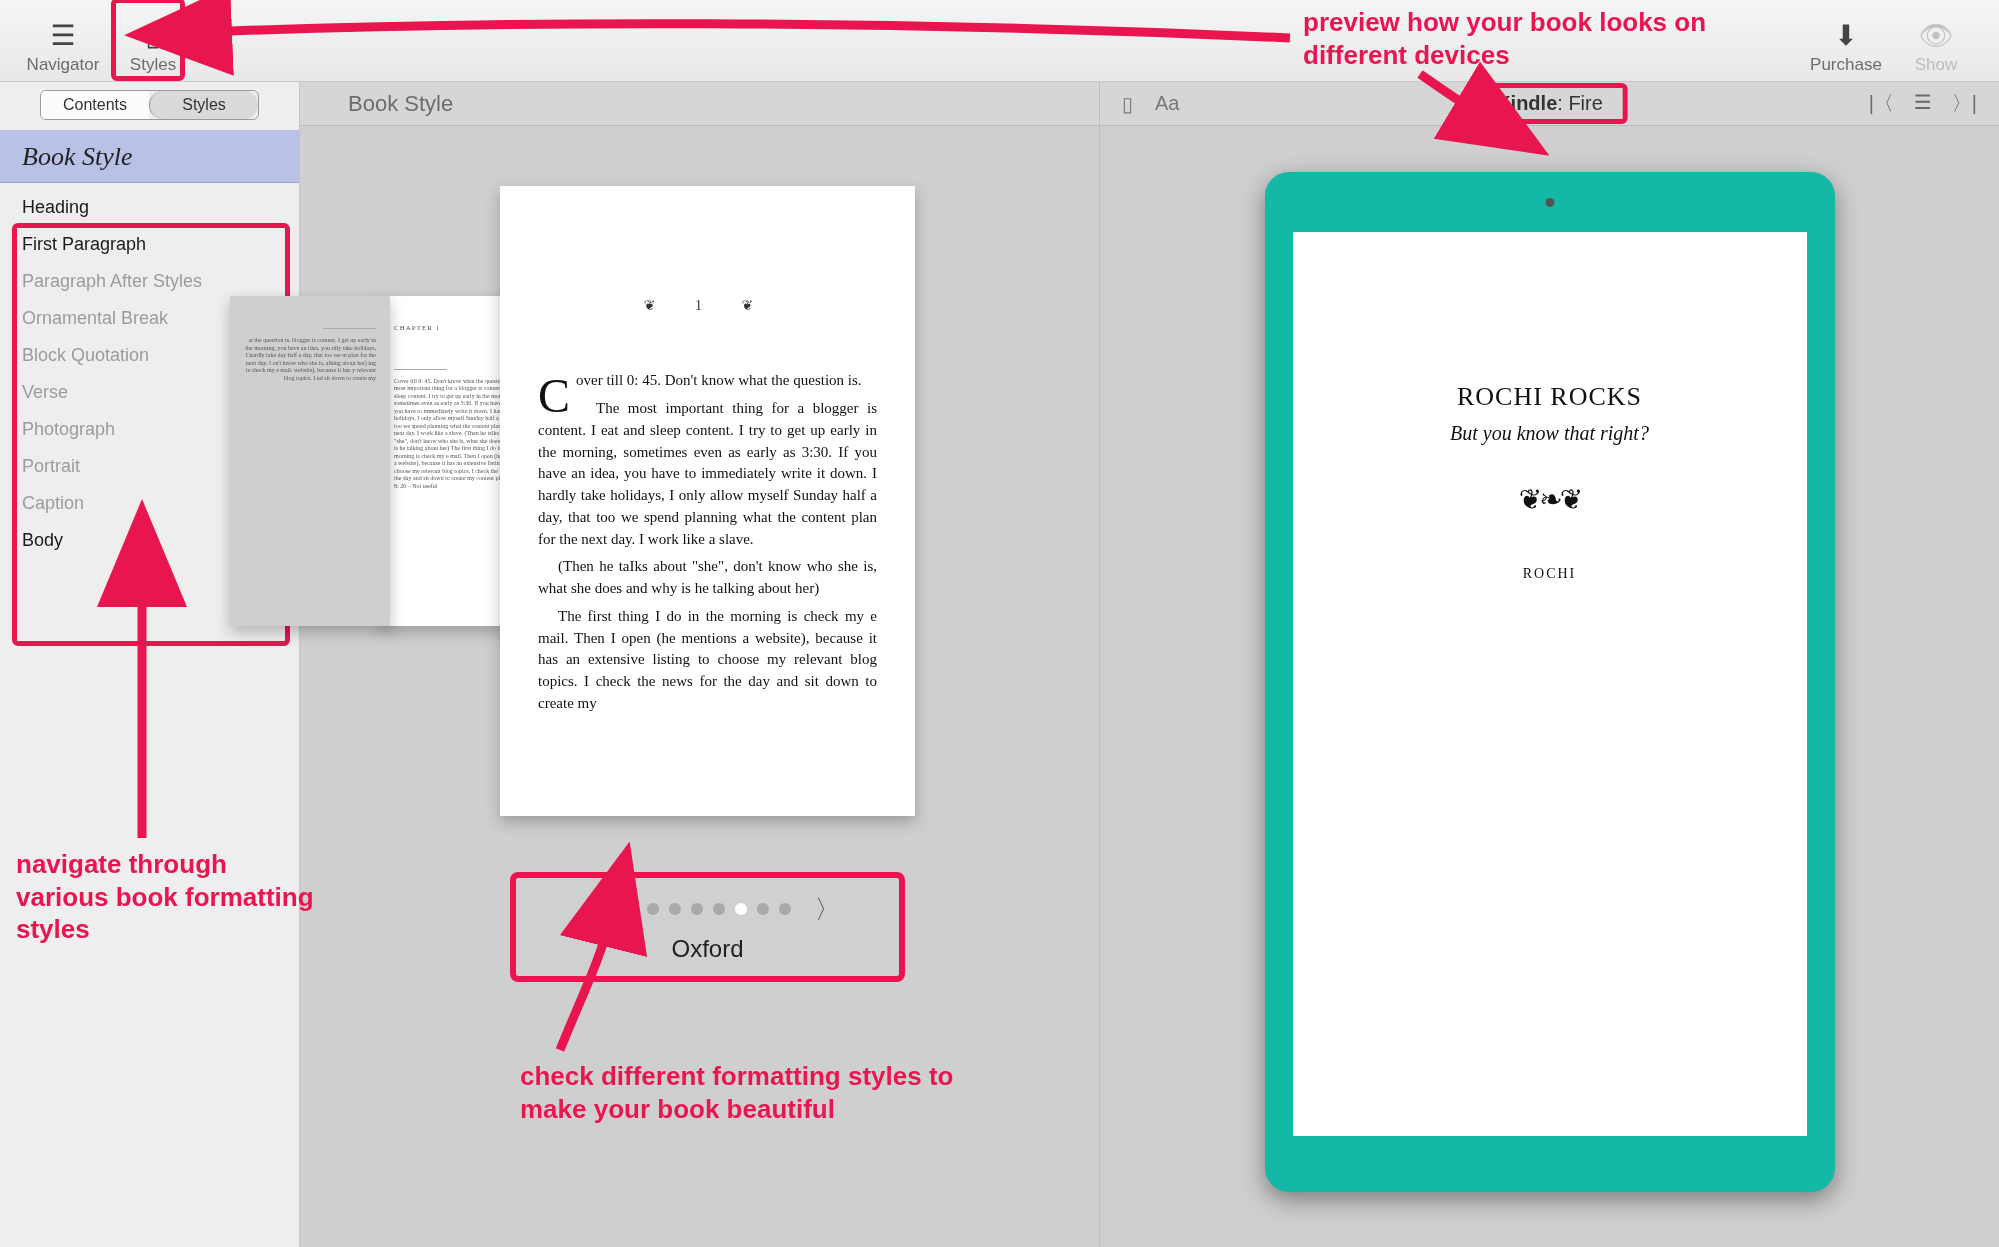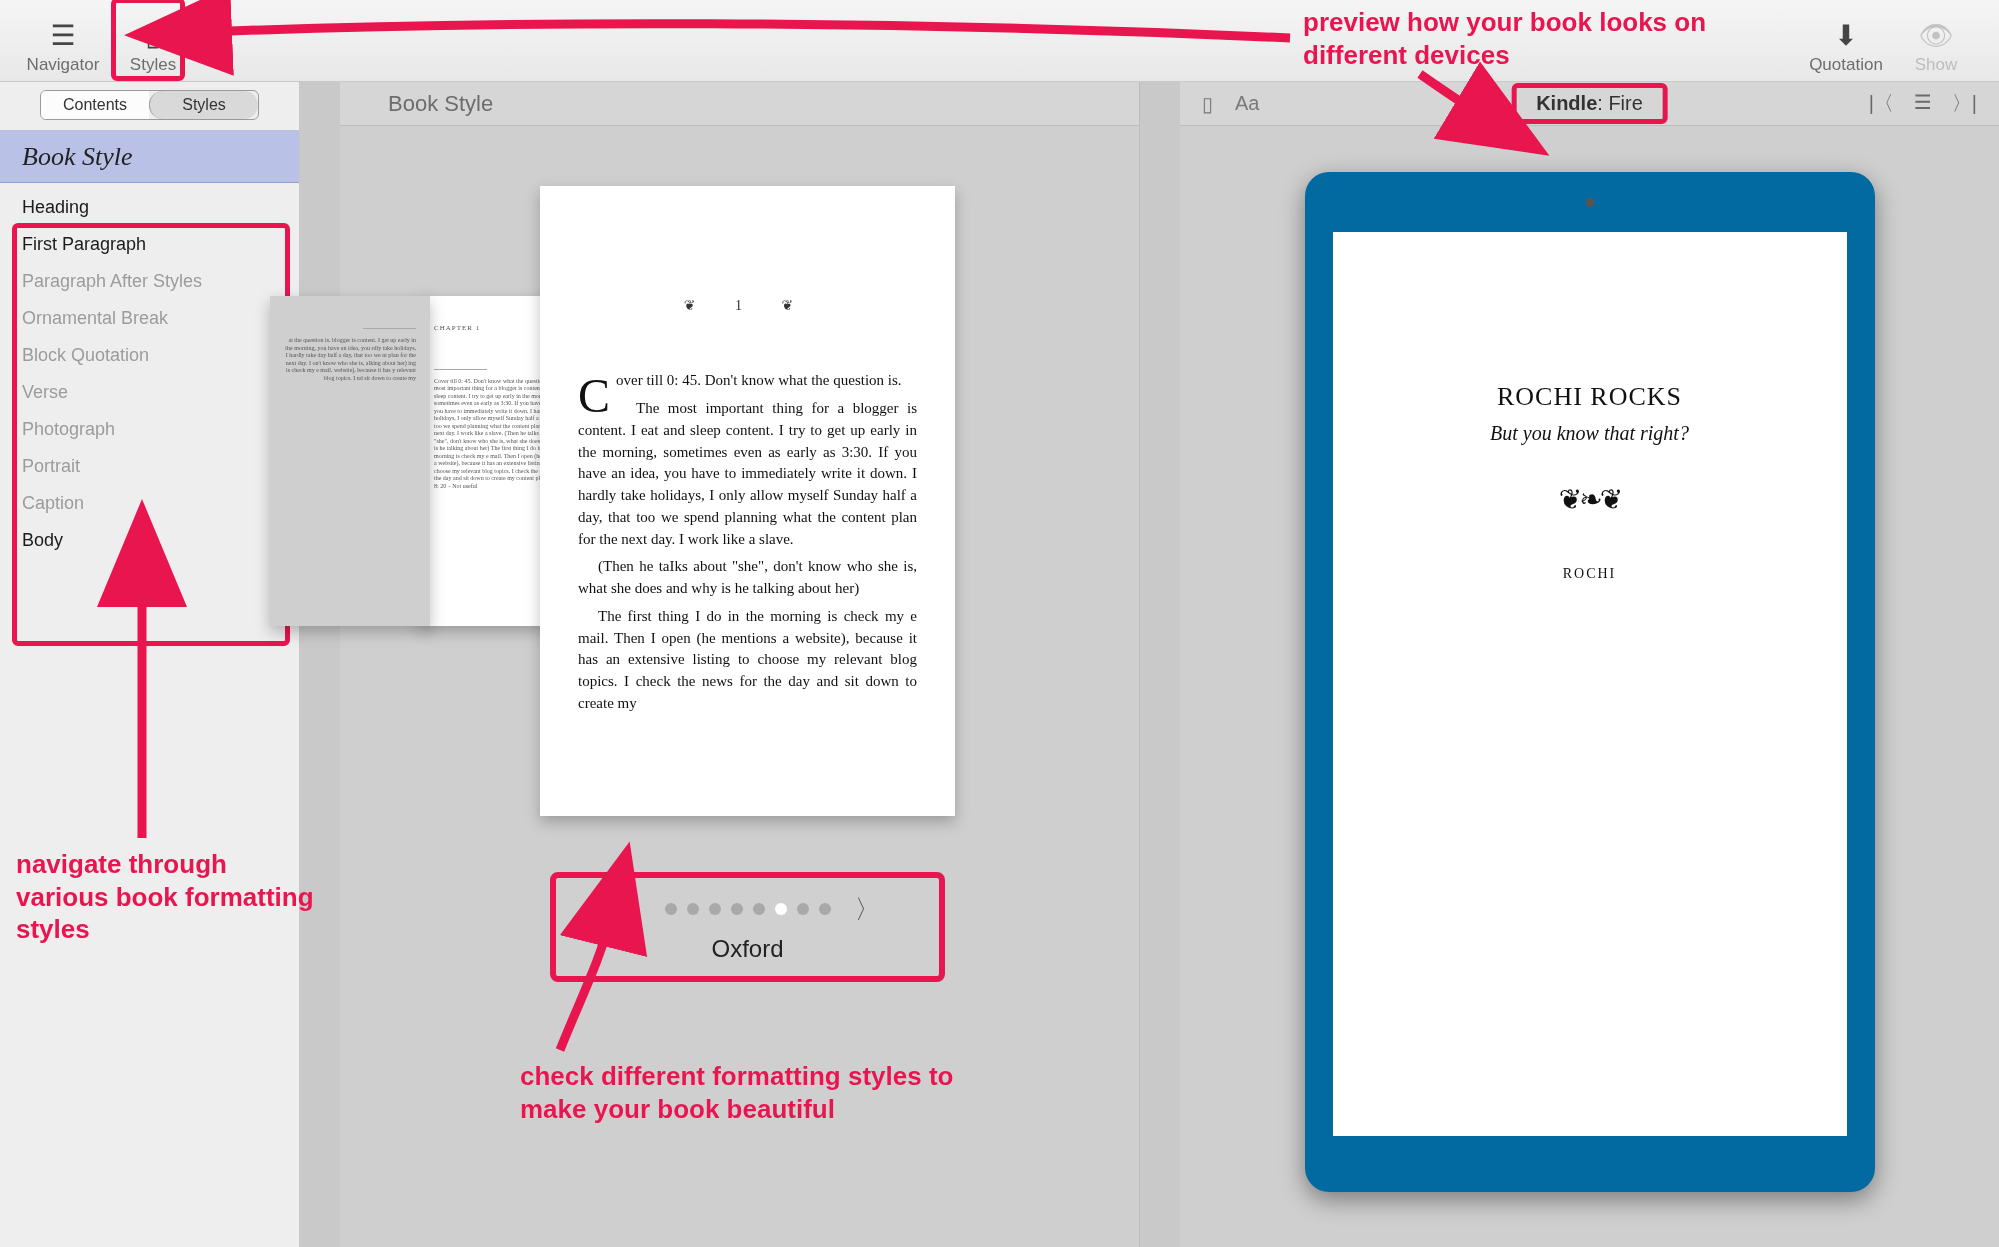--- a/index.html
+++ b/index.html
@@ -7,21 +7,21 @@
   
   .toolbar { position:relative; height:82px; background:linear-gradient(#f5f5f5,#e8e8e8); border-bottom:1px solid #c9c9c9; display:flex; align-items:flex-end; padding:0 18px 6px 18px; }
   .tb-btn { display:flex; flex-direction:column; align-items:center; justify-content:flex-end; width:90px; height:70px; color:#6d6d6d; font-size:17px; cursor:pointer; }
   .tb-btn .ico { font-size:28px; line-height:30px; margin-bottom:4px; color:#454545; }
   .tb-btn.disabled { color:#bdbdbd; }
   .tb-btn.disabled .ico { color:#c2c2c2; }
   .tb-spacer { flex:1; }
   .preview-hl { position:absolute; left:111px; top:-2px; width:74px; height:83px; border:5px solid #e8154f; border-radius:6px; pointer-events:none; }
 
   
-  .main { display:flex; height:calc(100% - 82px);gap:40px; }
+  .main { display:flex; height:calc(100% - 82px); }
 
   
   .sidebar { width:300px; background:#eeeeee; border-right:1px solid #c7c7c7; position:relative; }
   .segctl { display:flex; margin:8px 40px; border:1px solid #9a9a9a; border-radius:6px; overflow:hidden; height:30px; }
   .segctl div { flex:1; text-align:center; line-height:28px; font-size:16px; color:#333; background:#fcfcfc; cursor:pointer; }
   .segctl div + div { border-left:1px solid #9a9a9a; }
   .segctl .active { background:#d9d9d9;border-radius:14px; }
   .style-head { margin:10px 0 0 0; padding:12px 22px 10px 22px; background:#b9c1e6; font-family:"Georgia","Times New Roman",serif; font-style:italic; font-size:26px; color:#222; border-bottom:1px solid #94a0cf; }
   .style-list { padding:6px 0; }
   .style-list div { padding:8px 22px; font-size:18px; color:#9c9c9c; cursor:pointer; }
@@ -52,21 +52,21 @@
   .styler-name { font-size:24px; font-weight:500; color:#222; }
 
   
   .right { flex:1; background:#cfcfcf; position:relative; }
   .right-head { height:44px; background:#d6d6d6; border-bottom:1px solid #bcbcbc; display:flex; align-items:center; padding:0 22px; color:#6b6b6b; font-size:20px; position:relative; }
   .right-head .ico { margin-right:22px; font-size:20px; color:#7a7a7a; cursor:pointer; }
   .right-head .devsel { position:absolute; left:50%; transform:translateX(-50%); border:5px solid #e8154f; border-radius:6px; padding:4px 20px; color:#333; font-size:20px; cursor:pointer; background:transparent; }
   .right-head .devsel b { font-weight:700; }
   .right-head .navset { margin-left:auto; display:flex; gap:20px; color:#6b6b6b; }
   .right-head .navset span { cursor:pointer; font-size:20px; }
-  .device { position:absolute; left:50%; top:90px; transform:translateX(-50%); width:570px; height:1020px; background:#0369a1; border-radius:24px; box-shadow:0 8px 24px rgba(0,0,0,.4); padding:60px 28px 56px 28px; }
+  .device { position:absolute; left:50%; top:90px; transform:translateX(-50%); width:570px; height:1020px; background:#14b8a6; border-radius:24px; box-shadow:0 8px 24px rgba(0,0,0,.4); padding:60px 28px 56px 28px; }
   .device::after { content:""; position:absolute; left:50%; top:26px; transform:translateX(-50%); width:9px; height:9px; background:#555; border-radius:50%; }
   .screen { width:100%; height:100%; background:#ffffff; display:flex; flex-direction:column; align-items:center; padding-top:150px; font-family:Georgia,"Times New Roman",serif; color:#111; }
   .screen .title { font-size:26px; letter-spacing:1px; margin-bottom:10px; }
   .screen .sub { font-style:italic; font-size:20px; margin-bottom:38px; }
   .screen .orn { font-size:28px; letter-spacing:-3px; margin-bottom:50px; }
   .screen .auth { font-size:14px; letter-spacing:2px; }
 
   
   .annot { position:absolute; color:#e8154f; font-weight:700; font-size:26px; line-height:1.25; pointer-events:none; text-shadow:0 0 1px rgba(255,255,255,.4); z-index:50; }
   svg.overlay { position:absolute; top:0; left:0; pointer-events:none; z-index:49; }
@@ -79,21 +79,21 @@
     <span class="ico">☰</span>
     <span>Navigator</span>
   </div>
   <div class="tb-btn">
     <span class="ico">▯</span>
     <span>Styles</span>
   </div>
   <div class="tb-spacer"></div>
   <div class="tb-btn">
     <span class="ico">⬇</span>
-    <span>Quotation</span>
+    <span>Purchase</span>
   </div>
   <div class="tb-btn disabled">
     <span class="ico">👁</span>
     <span>Show</span>
   </div>
   <div class="preview-hl"></div>
 </div>
 
 <div class="main">
 

